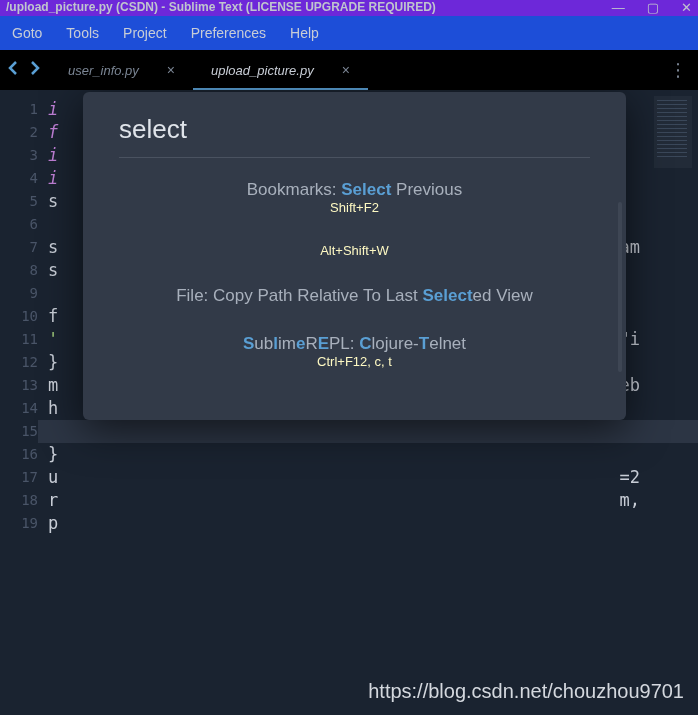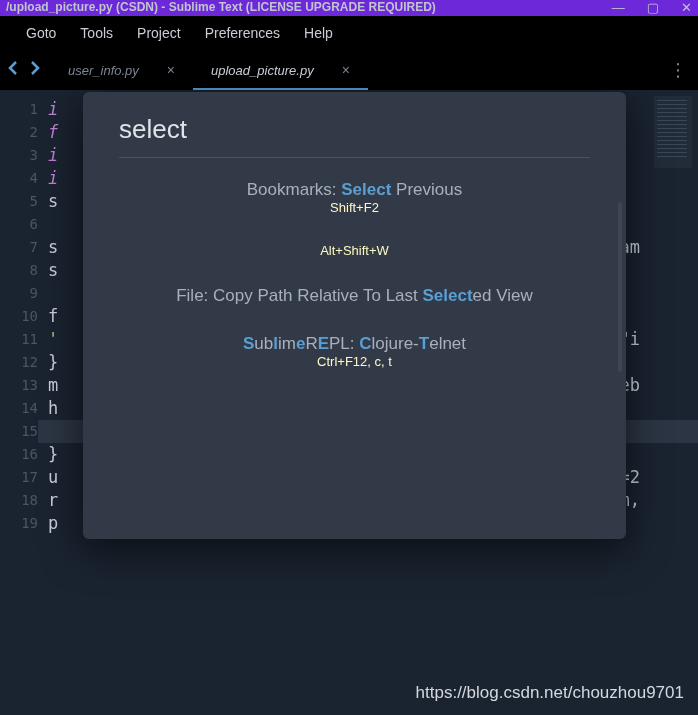--- a/index.html
+++ b/index.html
@@ -17,25 +17,25 @@
     display: flex;
     padding: 0 6px;
     font-size: 12px;
     color: #c0c5ce;
     justify-content: space-between;
   }
   .titlebar .title { white-space: nowrap; overflow: hidden; font-weight:600;}
   .win-controls { display: flex; gap: 22px; font-size: 13px; color:#c0c5ce;}
   .menubar {
     height: 34px;
-    background: #000000;
+    background: #1d4ed8;
     display: flex;
     align-items: center;
     gap: 4px;
-    padding: 0 16px;
+    padding: 0 2px;
   }
   .menuitem {
     padding: 6px 10px;
     font-size: 14px;
     color: #c8cdd6;
     cursor: pointer;
   }
   .tabbar {
     height: 40px;
     background: #000000;
@@ -94,21 +94,21 @@
   .minimap::before {
     content:""; position:absolute; left:3px; top:4px; width:30px; height:60px;
     background: repeating-linear-gradient(to bottom,
       #4a5a70 0 1px, transparent 1px 4px);
     opacity:0.6;
   }
   
   .palette {
     position: absolute;
     left: 83px; top: 92px;
-    width: 543px; height: 447px;
+    width: 543px; height: 328px;
     background: #323a48;
     border-radius: 6px;
     box-shadow: 0 10px 40px rgba(0,0,0,0.6);
     padding: 18px 0 0 0;
     overflow:hidden;
   }
   .palette-input {
     margin: 0 36px 8px 36px;
     border: none;
     border-bottom: 1px solid #4a5260;
@@ -130,21 +130,21 @@
     flex-direction: column;
   }
   .result.selected { background: #3e4756; color:#cfd4dc; }
   .result .shortcut { font-size: 13px; color: #fef9c3; }
   .match { color: #5a9fd4; font-weight:600; }
   .selected .match { color:#6eb6ee; }
   .watermark {
     position: absolute;
     right: 14px; bottom: 12px;
     color: #d4d8de;
-    font-size: 17px;
+    font-size: 20px;
   }
   .scrollbar-track {
     position:absolute; right:4px; top:110px; width:4px; height:170px;
     background:#3e4654; border-radius:2px;
   }
 </style>
 </head>
 <body>
 
 <div class="titlebar">

